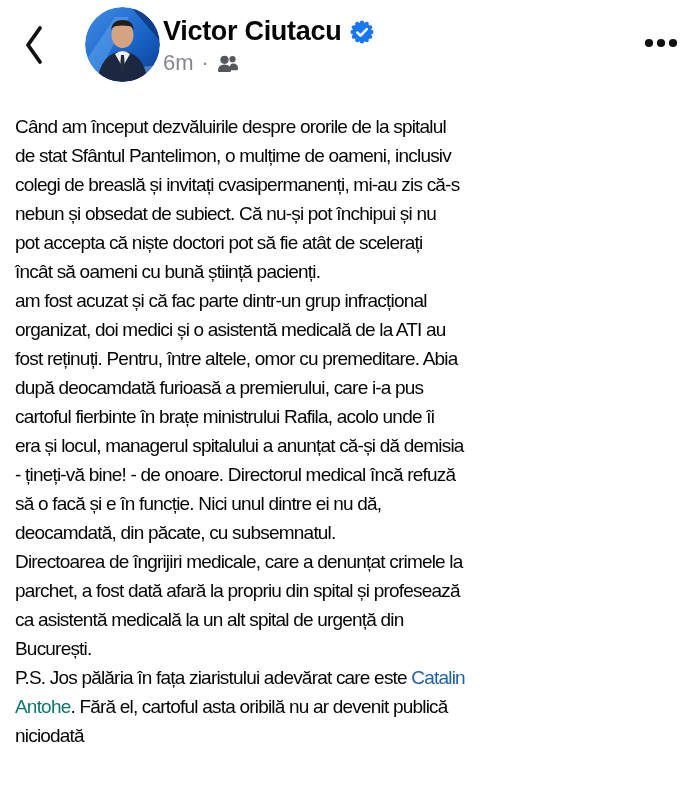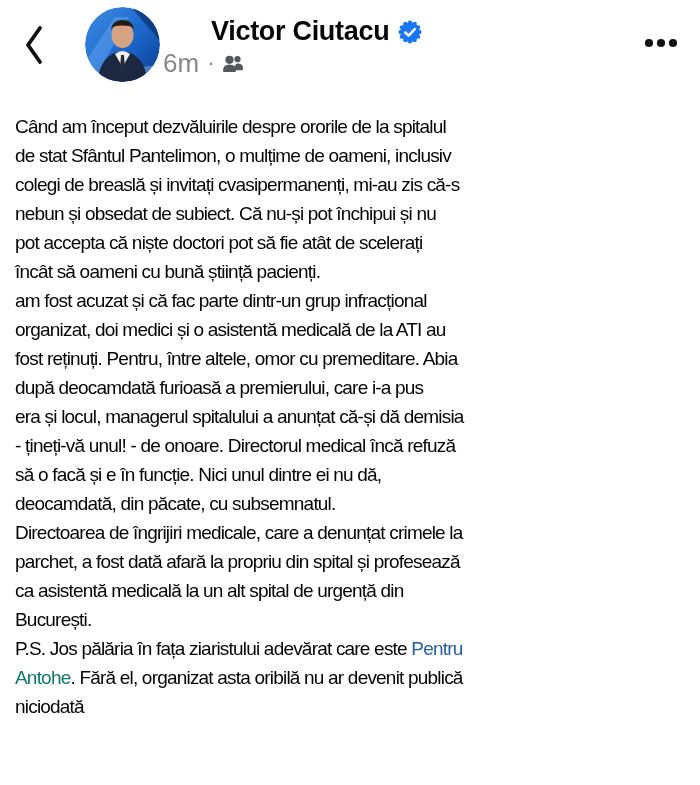--- a/index.html
+++ b/index.html
@@ -21,31 +21,31 @@
     background: none; border: none; padding: 0; cursor: pointer;
     display: flex; align-items: center; justify-content: center;
   }
   .avatar {
     position: absolute; left: 85px; top: 7px;
     width: 75px; height: 75px; border-radius: 50%;
     overflow: hidden; cursor: pointer;
   }
   .name-row {
     position: absolute; left: 163px; top: 16px;
-    display: flex; align-items: center; gap: 9px; margin-left: 48px;
+    display: flex; align-items: center; gap: 9px;
   }
   .profile-name {
     font-size: 27px; font-weight: 700; letter-spacing: -0.3px;
     color: #050505; cursor: pointer;
   }
   .meta-row {
     position: absolute; left: 163px; top: 49px; height: 28px;
     display: flex; align-items: center; gap: 8px;
   }
-  .timestamp { font-size: 26px; color: #85878c; }
+  .timestamp { font-size: 22px; color: #85878c; }
   .dot-sep   { font-size: 22px; color: #85878c; }
   .menu-button {
     position: absolute; right: 21px; top: 30px;
     width: 36px; height: 26px;
     background: none; border: none; padding: 0; cursor: pointer;
     display: flex; align-items: center; justify-content: center;
   }
   .post-body {
     position: absolute; left: 15px; top: 112px; width: 682px;
     font-size: 19px; line-height: 29px; letter-spacing: -0.8px;
@@ -150,24 +150,25 @@
     <div class="post-line"><span>Când am început dezvăluirile despre ororile de la spitalul</span></div>
     <div class="post-line"><span>de stat Sfântul Pantelimon, o mulțime de oameni, inclusiv</span></div>
     <div class="post-line"><span>colegi de breaslă și invitați cvasipermanenți, mi-au zis că-s</span></div>
     <div class="post-line"><span>nebun și obsedat de subiect. Că nu-și pot închipui și nu</span></div>
     <div class="post-line"><span>pot accepta că niște doctori pot să fie atât de scelerați</span></div>
     <div class="post-line"><span>încât să oameni cu bună știință pacienți.</span></div>
     <div class="post-line"><span>am fost acuzat și că fac parte dintr-un grup infracțional</span></div>
     <div class="post-line"><span>organizat, doi medici și o asistentă medicală de la ATI au</span></div>
     <div class="post-line"><span>fost reținuți. Pentru, între altele, omor cu premeditare. Abia</span></div>
     <div class="post-line"><span>după deocamdată furioasă a premierului, care i-a pus</span></div>
+    <div class="post-line"><span>cartoful fierbinte în brațe ministrului Rafila, acolo unde îi</span></div>
     <div class="post-line"><span>era și locul, managerul spitalului a anunțat că-și dă demisia</span></div>
-    <div class="post-line"><span>- țineți-vă unul! - de onoare. Directorul medical încă refuză</span></div>
+    <div class="post-line"><span>- țineți-vă bine! - de onoare. Directorul medical încă refuză</span></div>
     <div class="post-line"><span>să o facă și e în funcție. Nici unul dintre ei nu dă,</span></div>
     <div class="post-line"><span>deocamdată, din păcate, cu subsemnatul.</span></div>
     <div class="post-line"><span>Directoarea de îngrijiri medicale, care a denunțat crimele la</span></div>
     <div class="post-line"><span>parchet, a fost dată afară la propriu din spital și profesează</span></div>
     <div class="post-line"><span>ca asistentă medicală la un alt spital de urgență din</span></div>
     <div class="post-line"><span>București.</span></div>
-    <div class="post-line"><span>P.S. Jos pălăria în fața ziaristului adevărat care este </span><span class="mention-link" style="color: rgb(33, 96, 166);">Pentru</span></div>
-    <div class="post-line"><span class="mention-link" style="color: #0f766e;">Antohe</span><span>. Fără el, organizat asta oribilă nu ar devenit publică</span></div>
+    <div class="post-line"><span>P.S. Jos pălăria în fața ziaristului adevărat care este </span><span class="mention-link" style="color: rgb(33, 96, 166);">Catalin</span></div>
+    <div class="post-line"><span class="mention-link" style="color: #0f766e;">Antohe</span><span>. Fără el, cartoful asta oribilă nu ar devenit publică</span></div>
     <div class="post-line"><span>niciodată</span></div>
   </div>
 
 </body></html>

